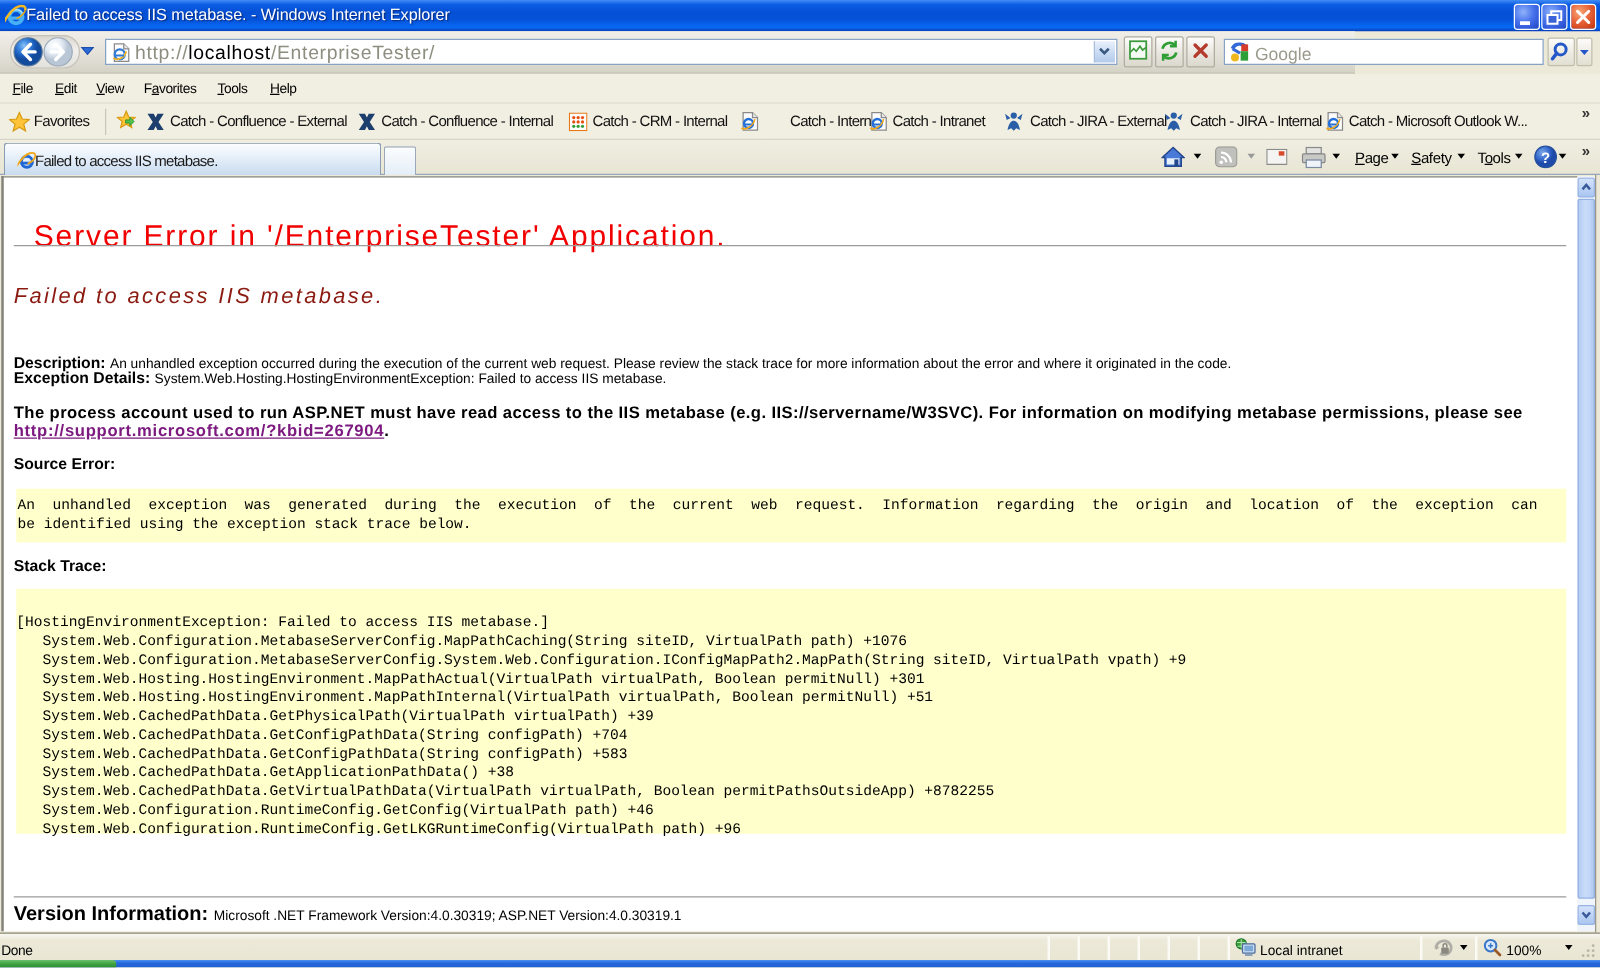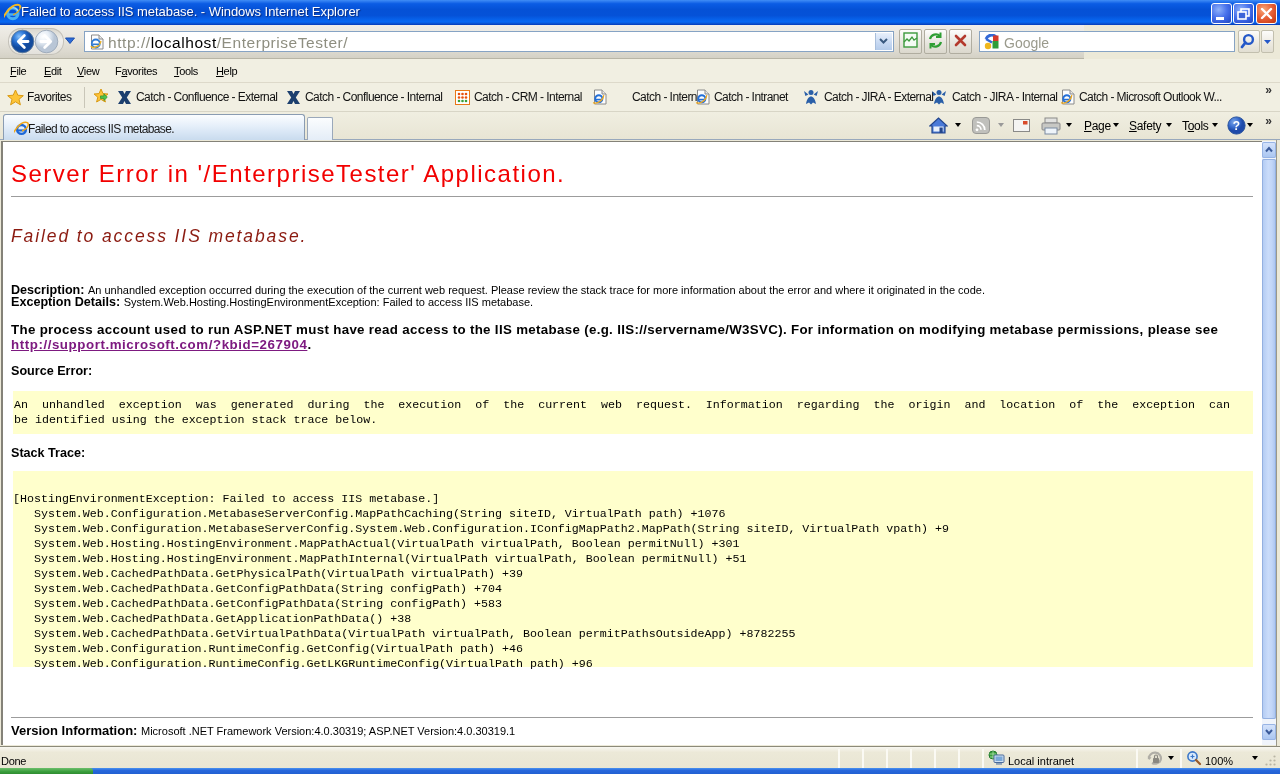--- a/index.html
+++ b/index.html
@@ -61,35 +61,35 @@
  border:1px solid #9aa8ba;border-bottom:none;border-radius:2px 2px 0 0;
  background:linear-gradient(180deg,#fbfdfe,#e4edf7);}
 .cmdtx{position:absolute;top:7px;font-size:12px;letter-spacing:-0.3px;color:#000;}
 .dar{position:absolute;top:11px;width:0;height:0;border-left:3.5px solid transparent;
  border-right:3.5px solid transparent;border-top:4px solid #000;}
 
 
 #content{left:0;top:140px;width:1280px;height:606px;background:#ece9d8;}
 #page{position:absolute;left:1px;top:1px;width:1261px;height:604px;background:#fff;
  border-left:2px solid #848278;border-top:1px solid #848278;overflow:hidden;}
-h1.err{position:absolute;left:8px;top:160px;margin:0;font-weight:normal;color:#f20000;
+h1.err{position:absolute;left:8px;top:160px;margin:16px;font-weight:normal;color:#f20000;
  font-size:24px;letter-spacing:1.49px;}
 hr.h{position:absolute;border:none;border-top:1px solid #9c9c9c;margin:0;}
 h2.err{position:absolute;left:8px;top:226px;margin:0;font-weight:normal;font-style:italic;
  color:#8b1a10;font-size:17.5px;letter-spacing:1.9px;}
 .lbl{font-weight:bold;color:#000;}
 .para{position:absolute;left:8px;font-size:11px;color:#000;}
 .para .lbl{font-size:12.6px;}
 .bpara{position:absolute;left:8px;font-size:13.3px;letter-spacing:0.33px;font-weight:bold;color:#000;width:1235px;}
 .bpara{line-height:15px;}
 .bpara a{color:#7d1a80;letter-spacing:0.57px;}
 .ybox{position:absolute;left:10px;width:1240px;background:#ffffcc;}
 .mono{font-family:"Liberation Mono",monospace;font-size:11.65px;color:#000;line-height:15px;white-space:pre;}
 #verinfo{position:absolute;left:8px;top:721px;font-size:11px;}
-#verinfo .lbl{font-size:13px;}
+#verinfo .lbl{font-size:16px;}
 
 
 #sbar{left:1262px;top:141px;width:14px;height:604px;background:#f0f4fb;}
 .sbtn{position:absolute;left:0;width:14px;height:16px;border-radius:2px;
  background:linear-gradient(180deg,#d7e4fb,#bad1f5 60%,#a8c4f0);box-shadow:inset 0 0 0 1px #98b4e4;}
 #sthumb{position:absolute;left:0;top:18px;width:14px;height:560px;border-radius:2px;
  background:linear-gradient(90deg,#b0c9f2,#cadcfa 45%,#c2d6f8 70%,#a8c2ee);box-shadow:inset 0 0 0 1px #94b0e0;}
 #rborder{left:1276px;top:140px;width:4px;height:606px;background:#ece9d8;border-left:1px solid #9a988a;}
 
 

